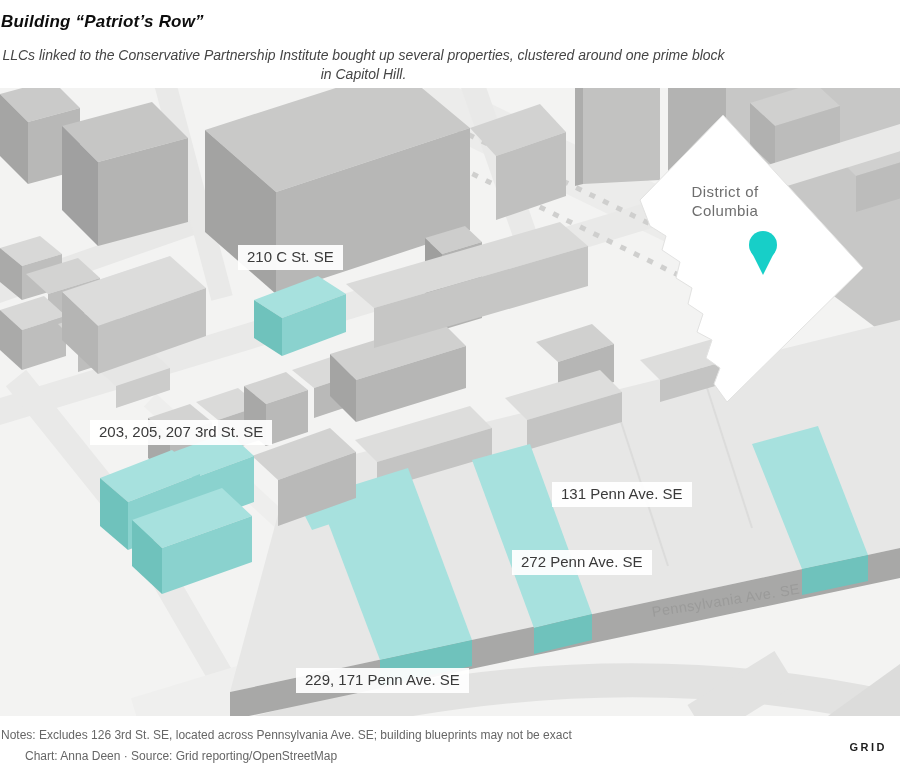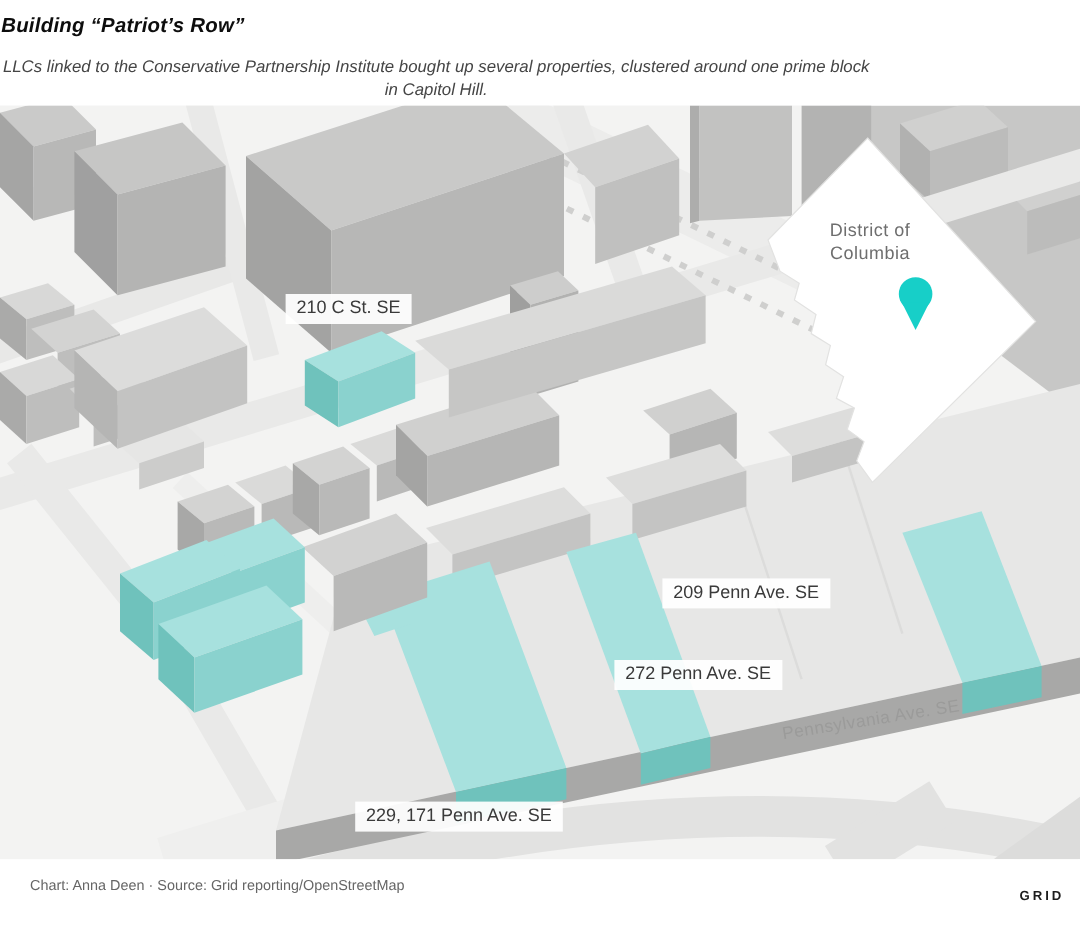--- a/index.html
+++ b/index.html
@@ -191,22 +191,24 @@
     <text x="725" y="109" text-anchor="middle" font-size="15" fill="#6e6e6e" letter-spacing="0.4">District of</text>
     <text x="725" y="128" text-anchor="middle" font-size="15" fill="#6e6e6e" letter-spacing="0.4">Columbia</text>
     <g>
       <circle cx="763" cy="157" r="14" fill="#17cfc8"></circle>
       <polygon points="751.5,164 774.5,164 763,187" fill="#17cfc8"></polygon>
     </g>
   </g>
 </svg>
 
   <div class="map-label" style="left:238px;top:157px">210 C St. SE</div>
-  <div class="map-label" style="left:552px;top:394px">209 Penn Ave. SE</div>
+  <div class="map-label" style="left:90px;top:332px">203, 205, 207 3rd St. SE</div>
+  <div class="map-label" style="left:552px;top:394px">131 Penn Ave. SE</div>
   <div class="map-label" style="left:512px;top:462px">272 Penn Ave. SE</div>
   <div class="map-label" style="left:296px;top:580px">229, 171 Penn Ave. SE</div>
   <div class="street-label" style="left:652px;top:516px">Pennsylvania Ave. SE</div>
 </div>
 
 <div class="ftr">
+  <p class="notes">Notes: Excludes 126 3rd St. SE, located across Pennsylvania Ave. SE; building blueprints may not be exact</p>
   <p class="credit">Chart: Anna Deen · Source: Grid reporting/OpenStreetMap</p>
 </div>
 <div class="logo">GRID</div>
 
 </body></html>

